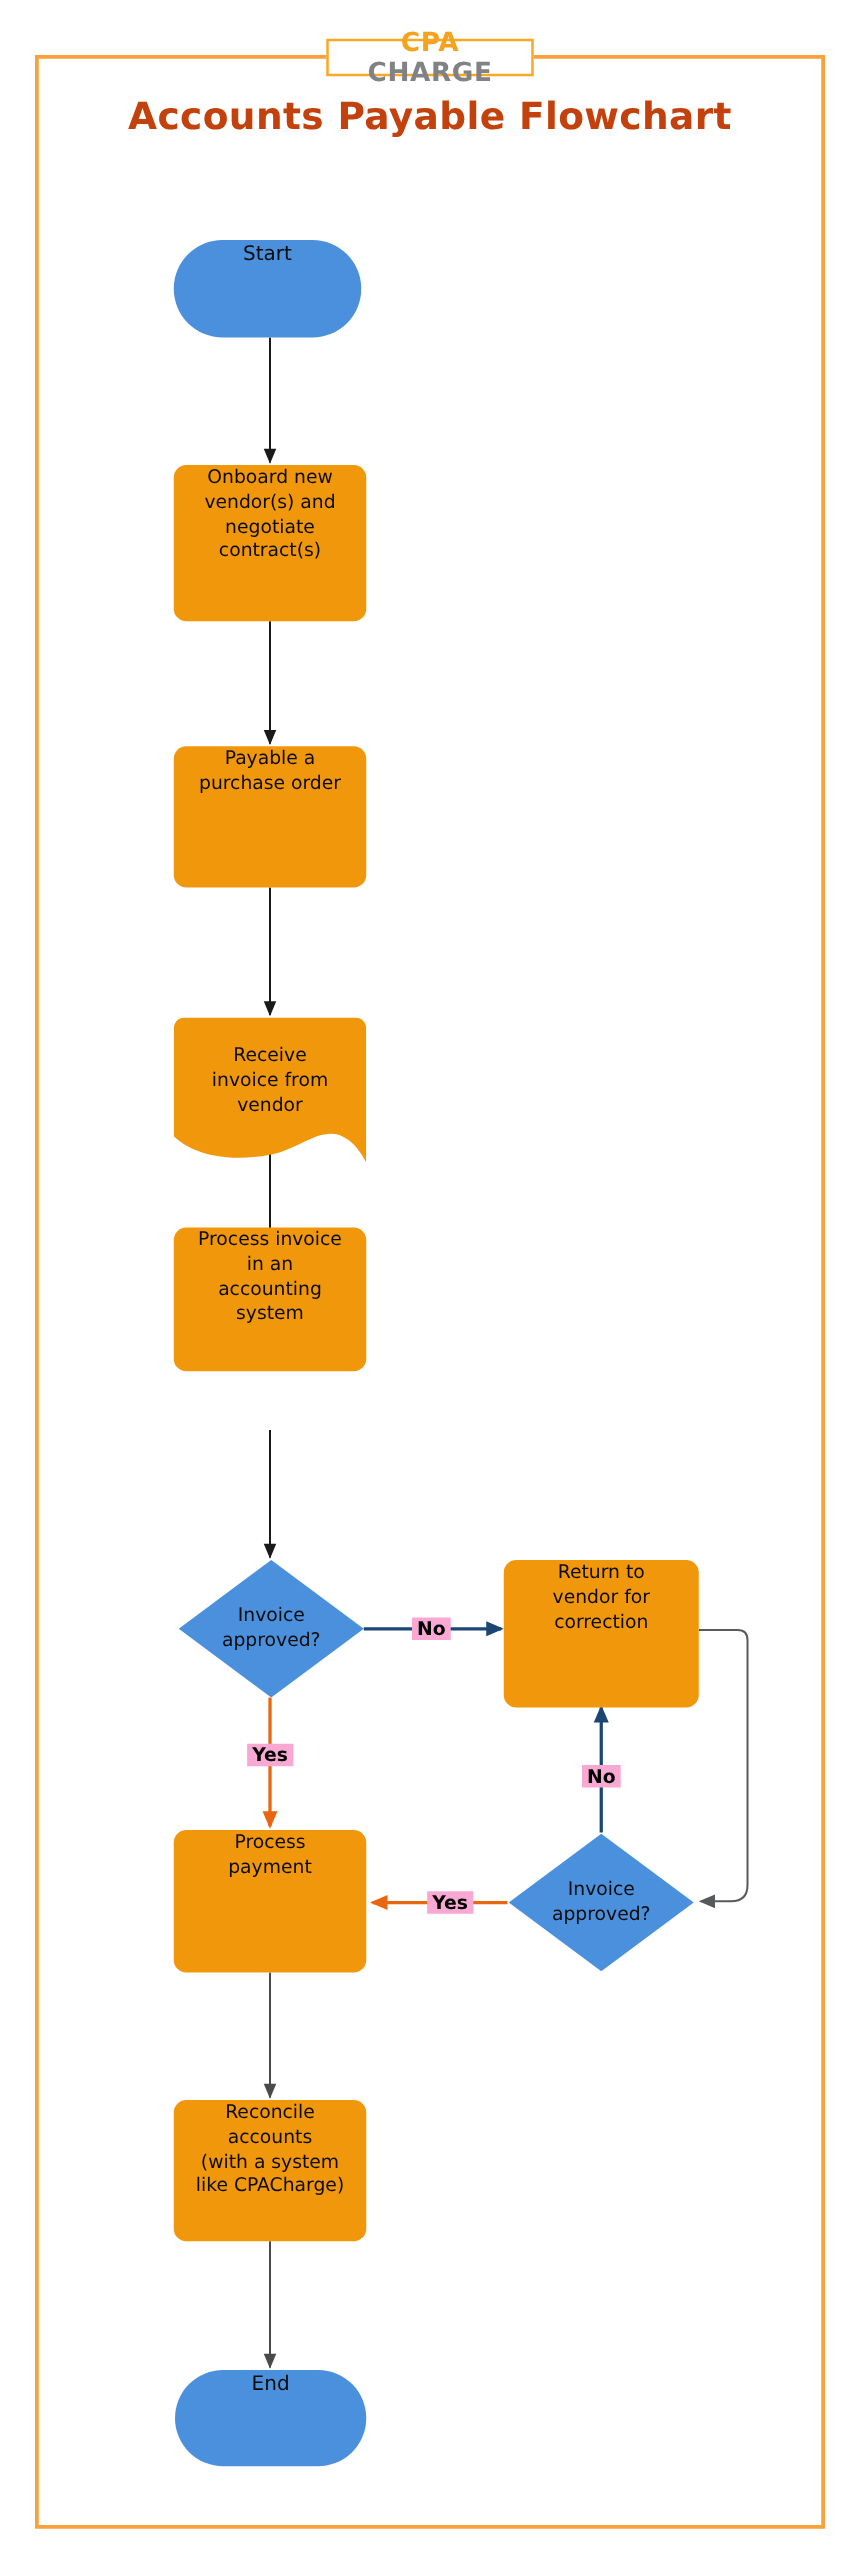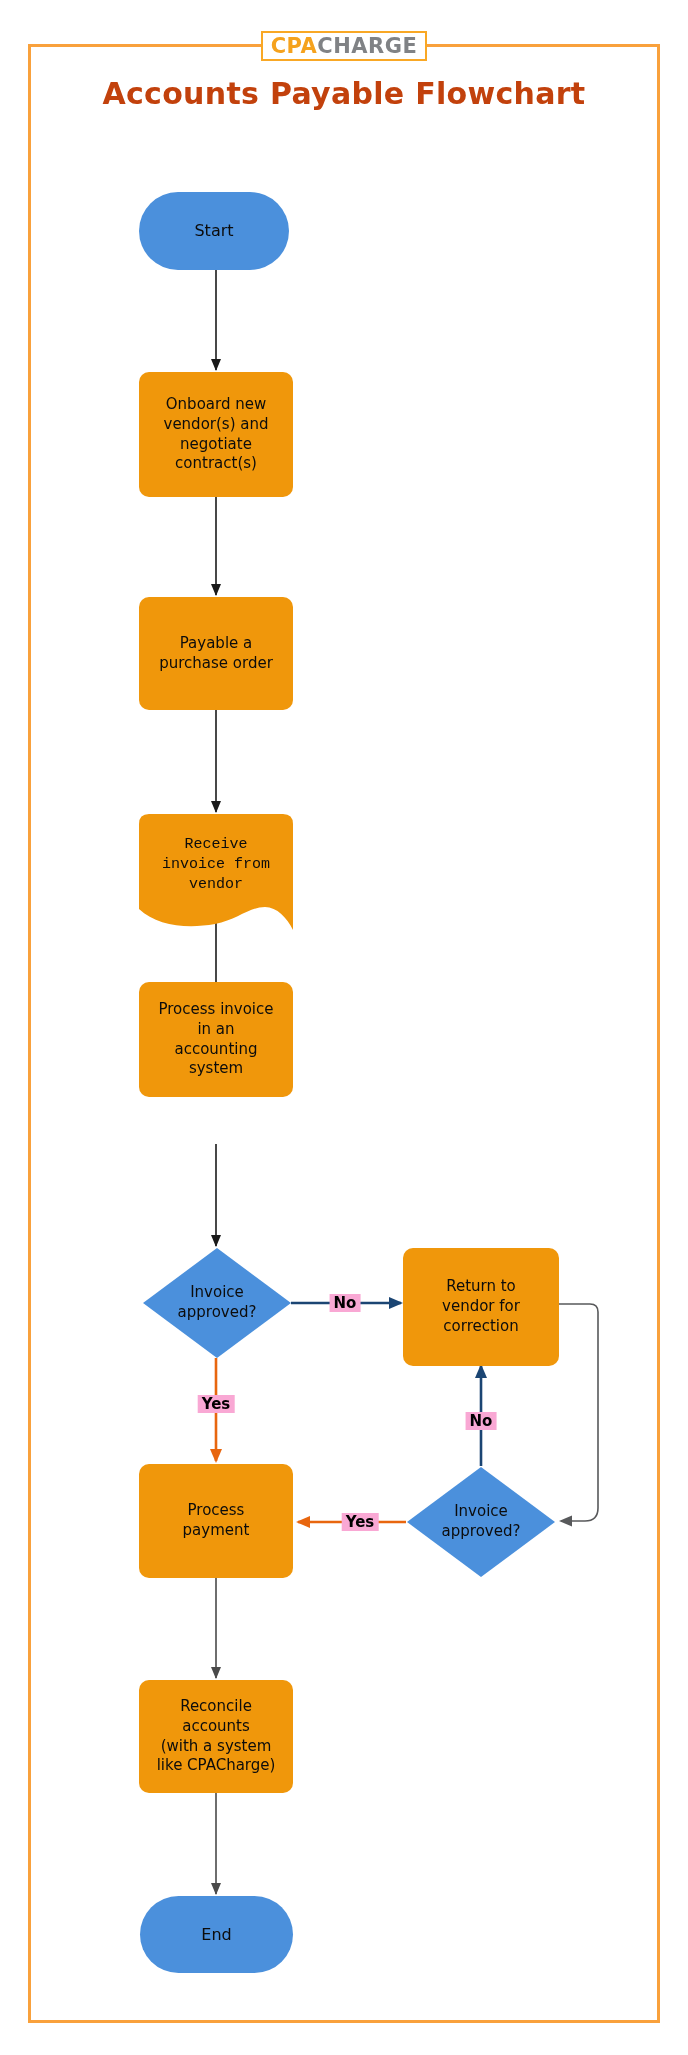--- a/index.html
+++ b/index.html
@@ -8,30 +8,30 @@
     font-family:"DejaVu Sans","Liberation Sans",sans-serif;
   }
   .frame{
     position:absolute;left:28px;top:44px;width:632px;height:1979px;
     box-sizing:border-box;border:3px solid #F9A13C;
   }
   .logo{
     position:absolute;left:50%;top:31px;transform:translateX(-50%);
     width:166px;height:30px;background:#fff;border:2px solid #F9A825;
     box-sizing:border-box;display:flex;align-items:center;justify-content:center;
-    font-weight:800;font-size:21px;letter-spacing:0.5px;z-index:5;
+    font-weight:800;font-size:21px;letter-spacing:0.5px;z-index:5;flex-direction:column;
   }
   .logo .p1{color:#F5A21D;}
   .logo .p2{color:#808285;}
   .title{
     position:absolute;left:0;top:76px;width:688px;text-align:center;
     font-size:30px;font-weight:700;color:#c2410c;letter-spacing:0.3px;z-index:4;
   }
   .node{
-    position:absolute;display:flex;align-items:center;justify-content:center;
+    position:absolute;display:flex;justify-content:center;
     text-align:center;color:#0c0c0c;font-size:15px;line-height:1.32;
     white-space:pre-line;z-index:3;box-sizing:border-box;
   }
   .terminal{background:#4B90DC;border-radius:39px;font-size:16px;}
   .process{background:#F0970B;border-radius:10px;}
   .shape-holder{position:absolute;z-index:3;}
   .shape-holder svg{display:block;}
   .overlay-text{
     position:absolute;display:flex;align-items:center;justify-content:center;
     text-align:center;color:#0c0c0c;font-size:15px;line-height:1.32;white-space:pre-line;
@@ -102,21 +102,21 @@
 vendor(s) and
 negotiate
 contract(s)</span>
   </div>
 
   <div class="node process" style="left:139px;top:597px;width:154px;height:113px;">
     <span>Payable a
 purchase order</span>
   </div>
 
-  <div class="shape-holder" style="left:139px;top:814px;width:154px;height:121px;font-family:Liberation Mono, monospace;">
+  <div class="shape-holder" style="left:139px;top:814px;width:154px;height:121px;">
     <svg width="154" height="121" viewBox="0 0 154 121">
       <path d="M10,0 L144,0 Q154,0 154,10 L154,116 C148,104 138,93 126,93 C110,93 98,106 76,110 C48,115 18,112 0,95 L0,10 Q0,0 10,0 Z" fill="#F0970B"></path>
     </svg>
     <div class="overlay-text" style="left:0;top:6px;width:154px;height:90px;">Receive
 invoice from
 vendor</div>
   </div>
 
   <div class="node process" style="left:139px;top:982px;width:154px;height:115px;">
     <span>Process invoice

